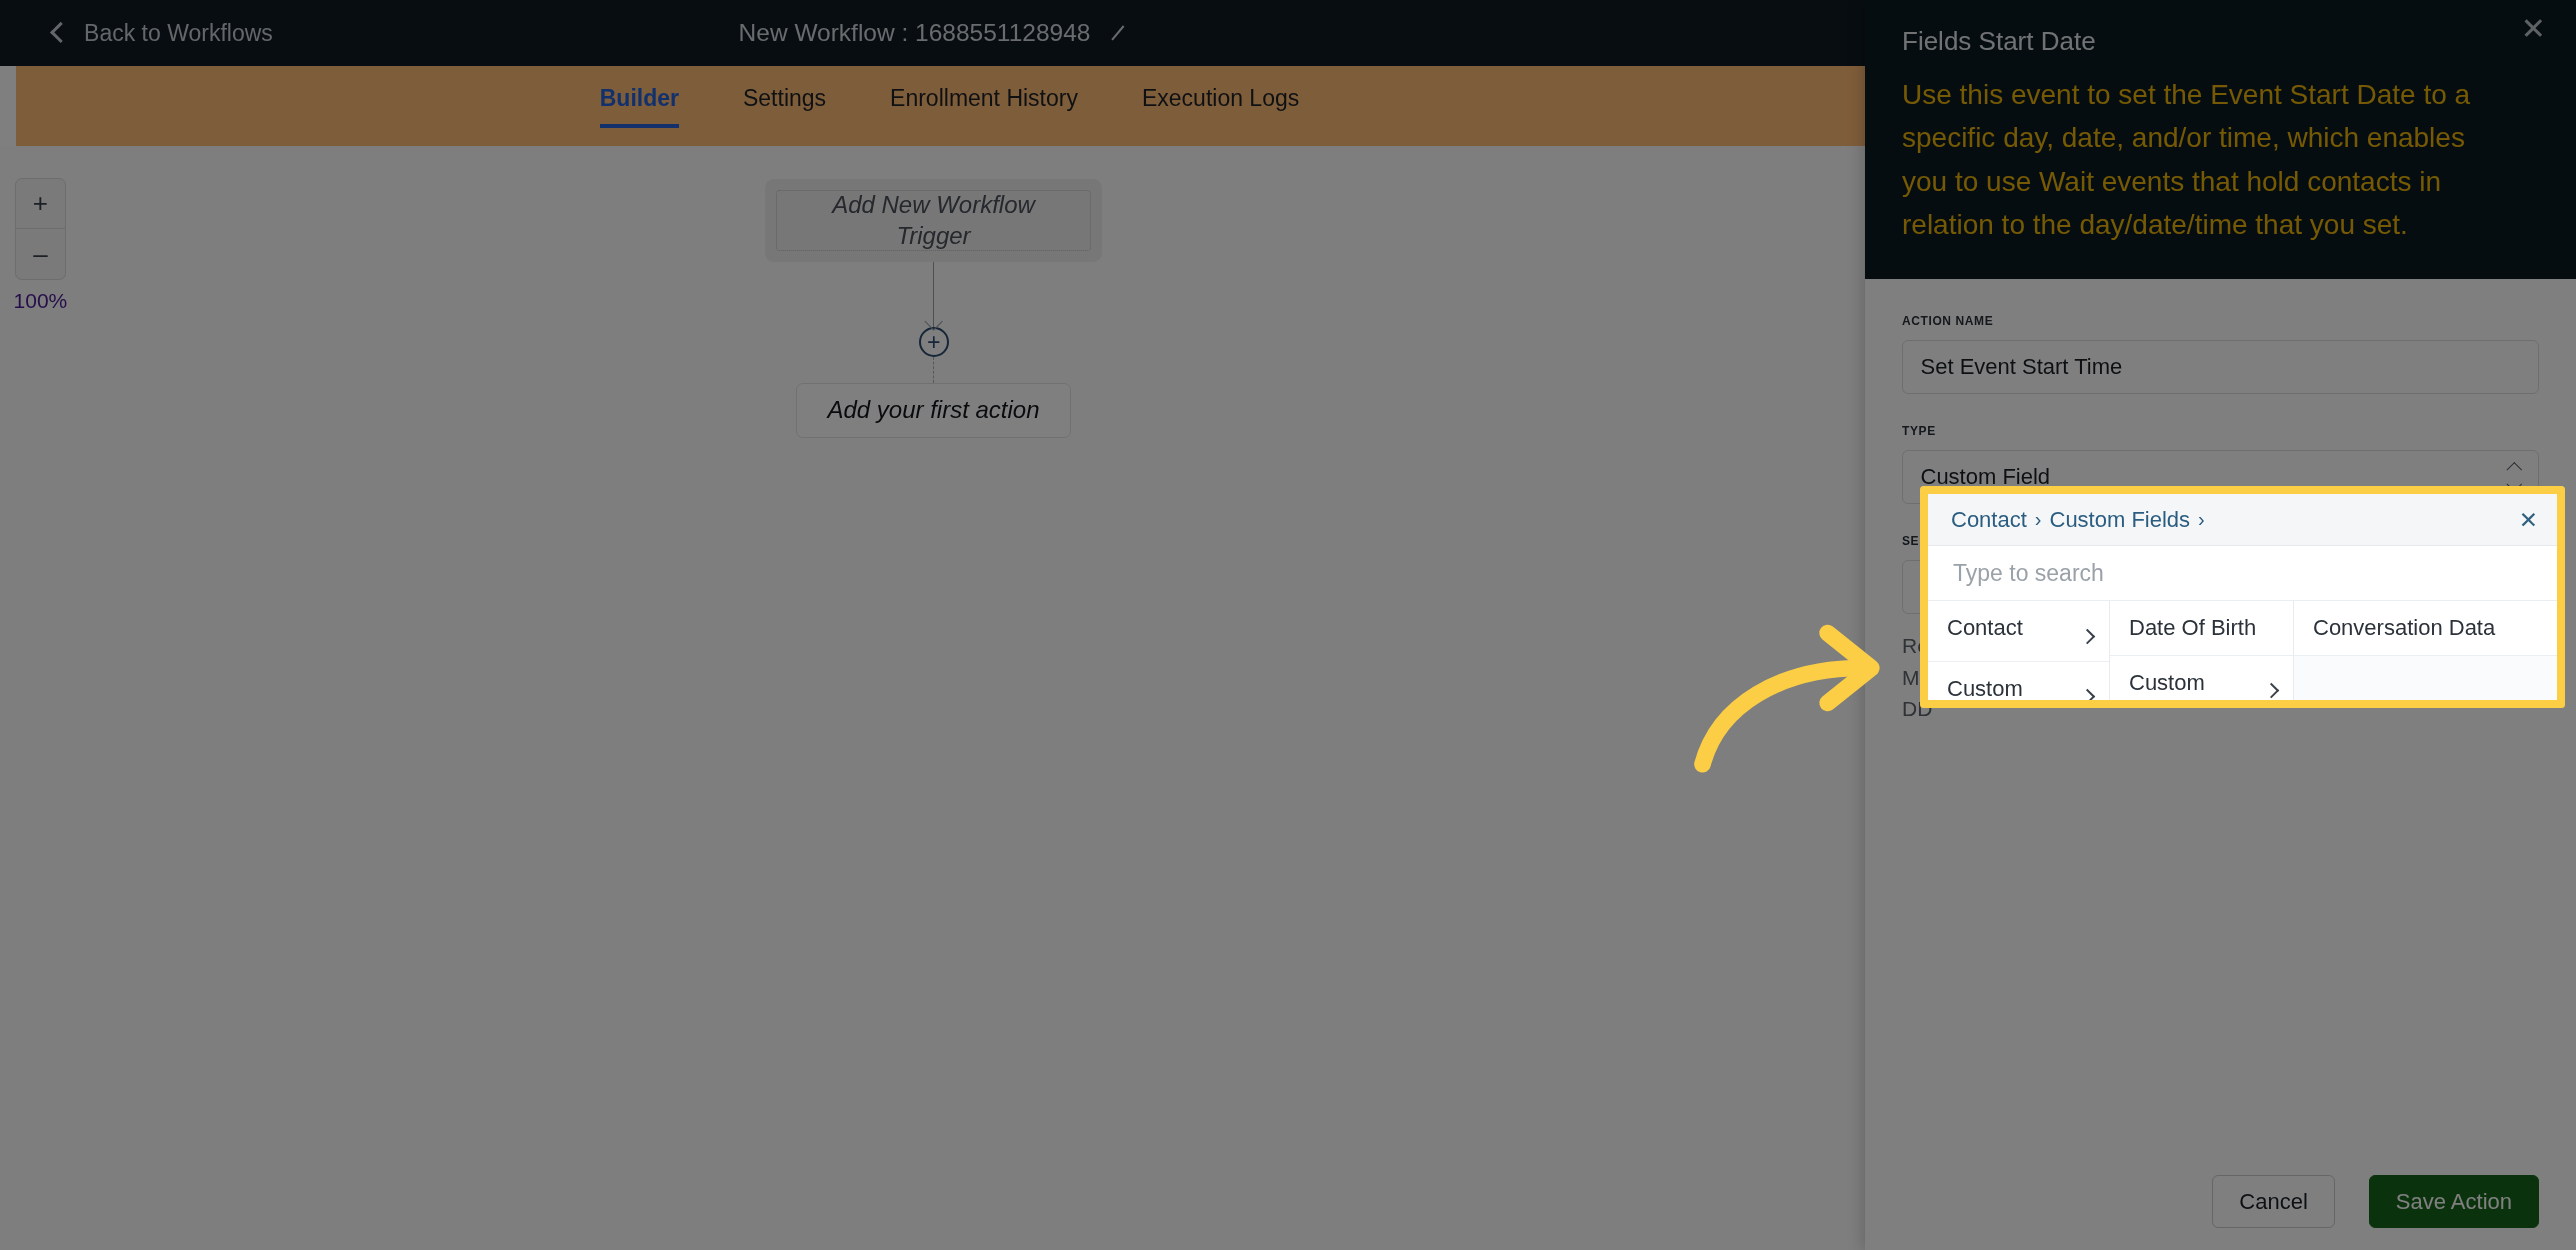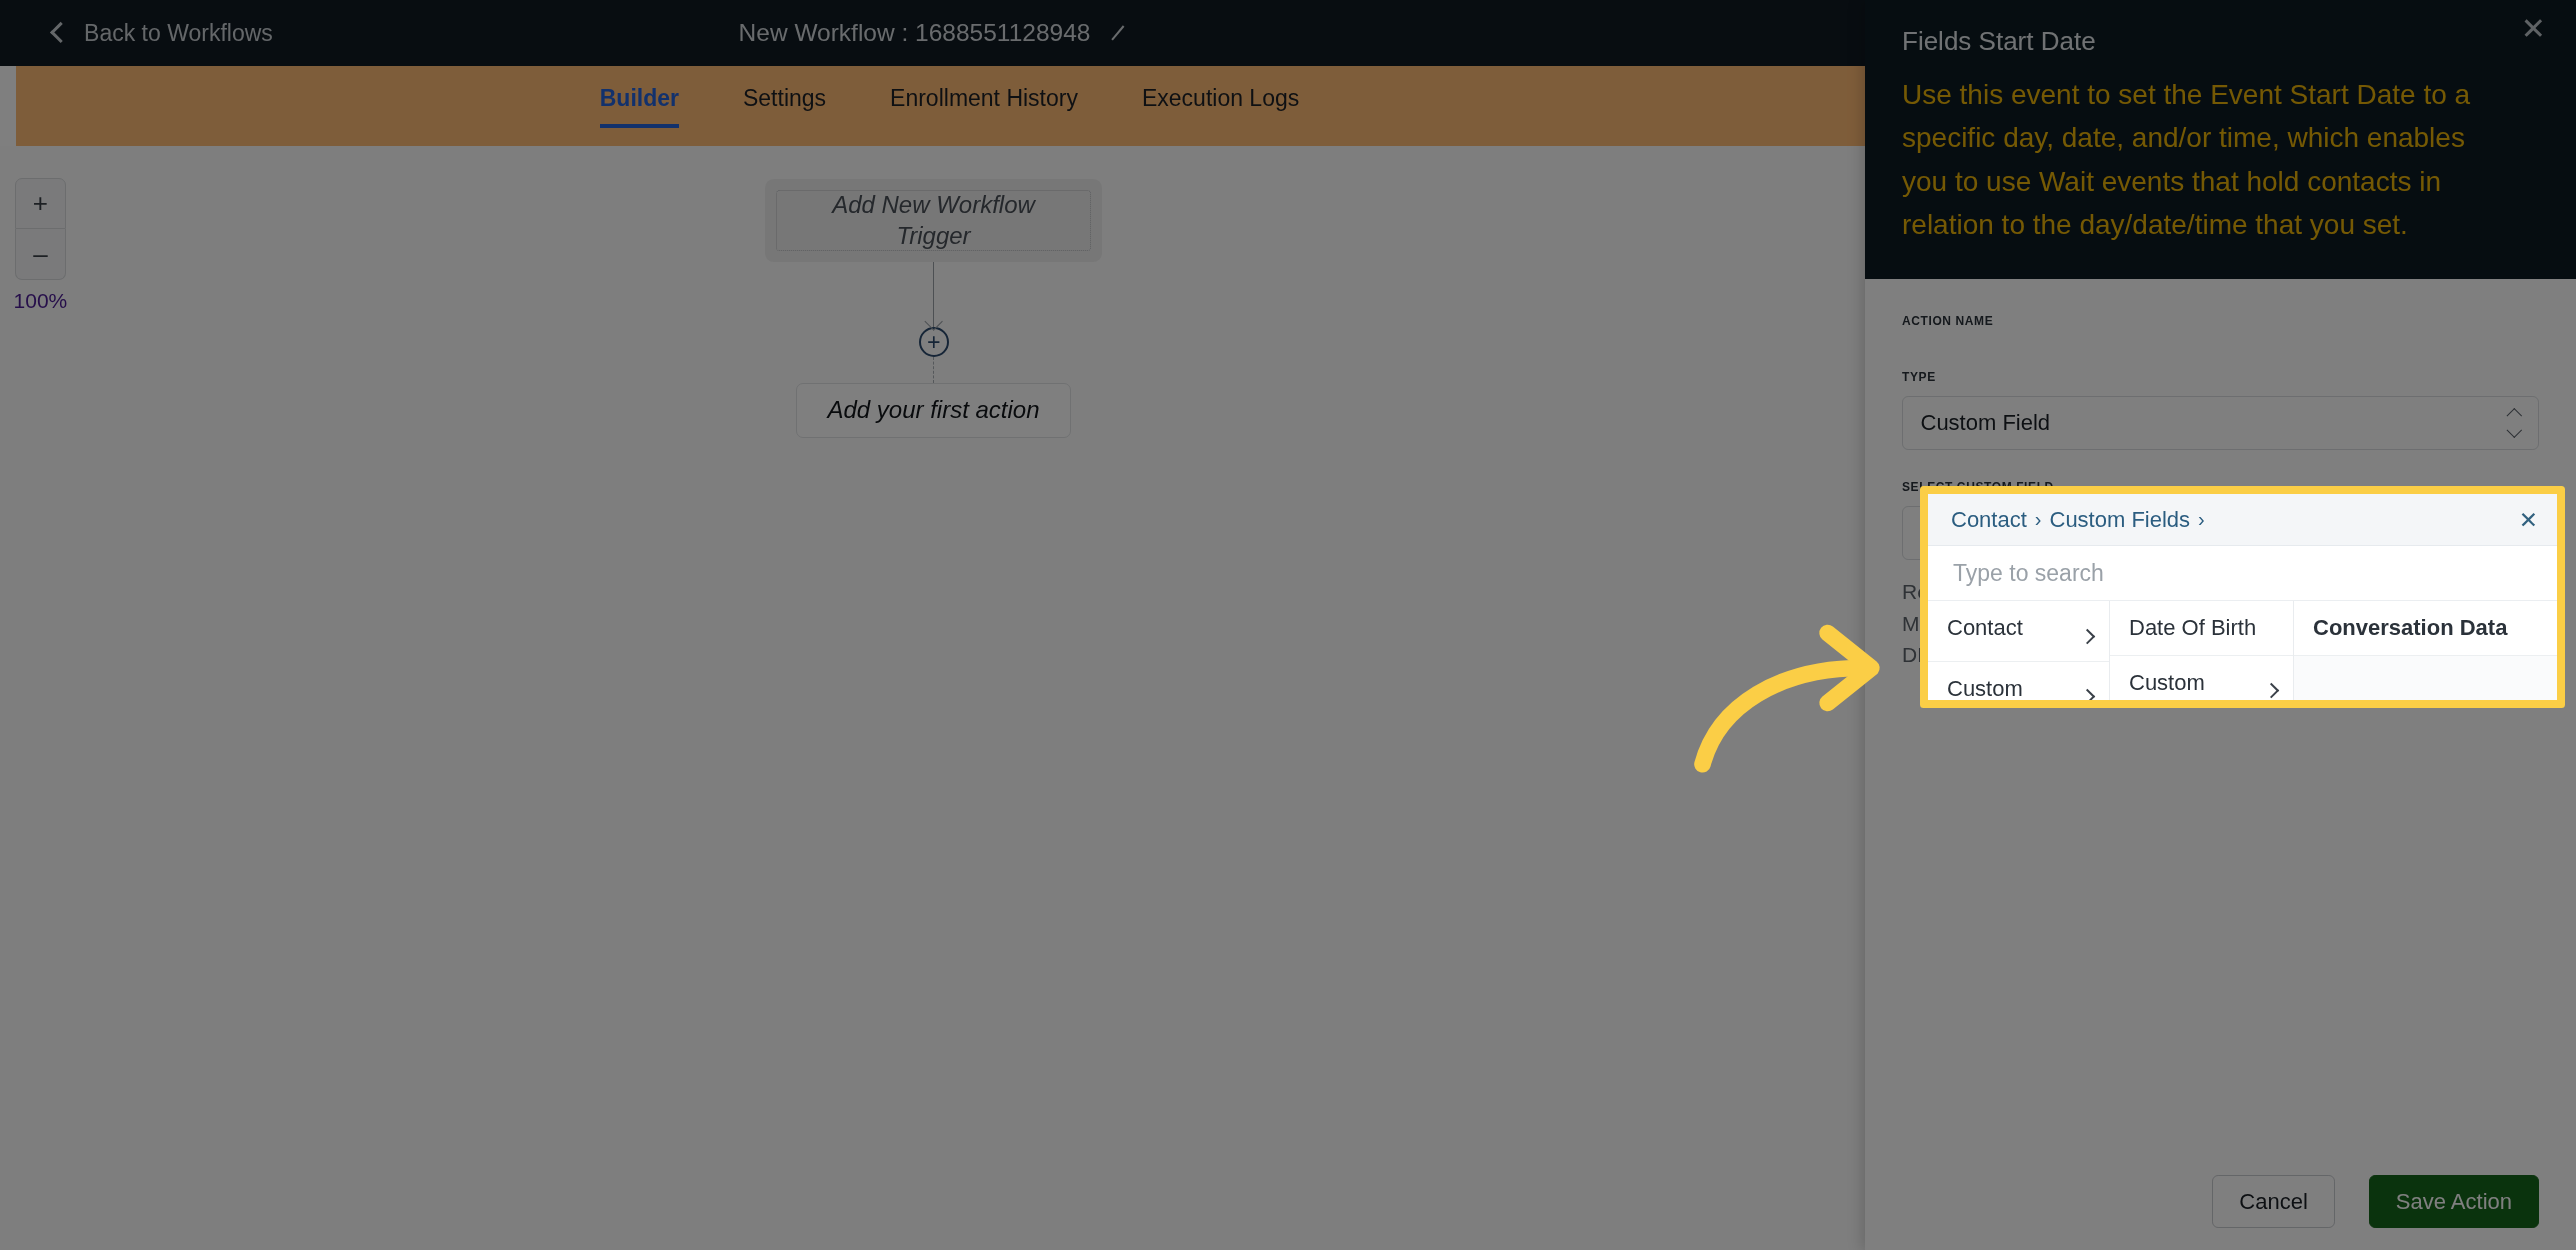--- a/index.html
+++ b/index.html
@@ -423,21 +423,21 @@
     height: 165px;
   }
   .popup-col {
     border-right: 0.9px solid #e9ecef;
     background: #fafbfc;
     box-sizing: border-box;
     overflow: hidden;
   }
   .popup-col.c1 { width: 182px; }
   .popup-col.c2 { width: 184px; }
-  .popup-col.c3 { width: 263px; border-right: none; font-weight: bold; }
+  .popup-col.c3 { width: 263px; border-right: none; }
   .popup-item {
     background: #ffffff;
     border-bottom: 0.9px solid #eceff1;
     padding: 12.3px 16px 12.3px 19px;
     font-size: 22px;
     color: #2b323a;
     display: flex;
     align-items: flex-start;
     justify-content: space-between;
     gap: 7px;
@@ -533,20 +533,21 @@
 
   <div class="panel">
     <div class="panel-header">
       <div class="panel-close">✕</div>
       <h1 class="panel-title">Fields Start Date</h1>
       <p class="panel-desc">Use this event to set the Event Start Date to a specific day, date, and/or time, which enables you to use Wait events that hold contacts in relation to the day/date/time that you set.</p>
     </div>
 
     <div class="panel-body">
       <div class="field-label">ACTION NAME</div>
+      <input class="field-input" type="text" value="Set Event Start Time" style="">
 
       <div class="field-gap"></div>
 
       <div class="field-label">TYPE</div>
       <div class="select-wrap">
         <input class="field-input" type="text" readonly="" value="Custom Field" style="">
         <span class="select-arrows">
           <i class="up"></i>
             <i class="down"></i>
         </span>

